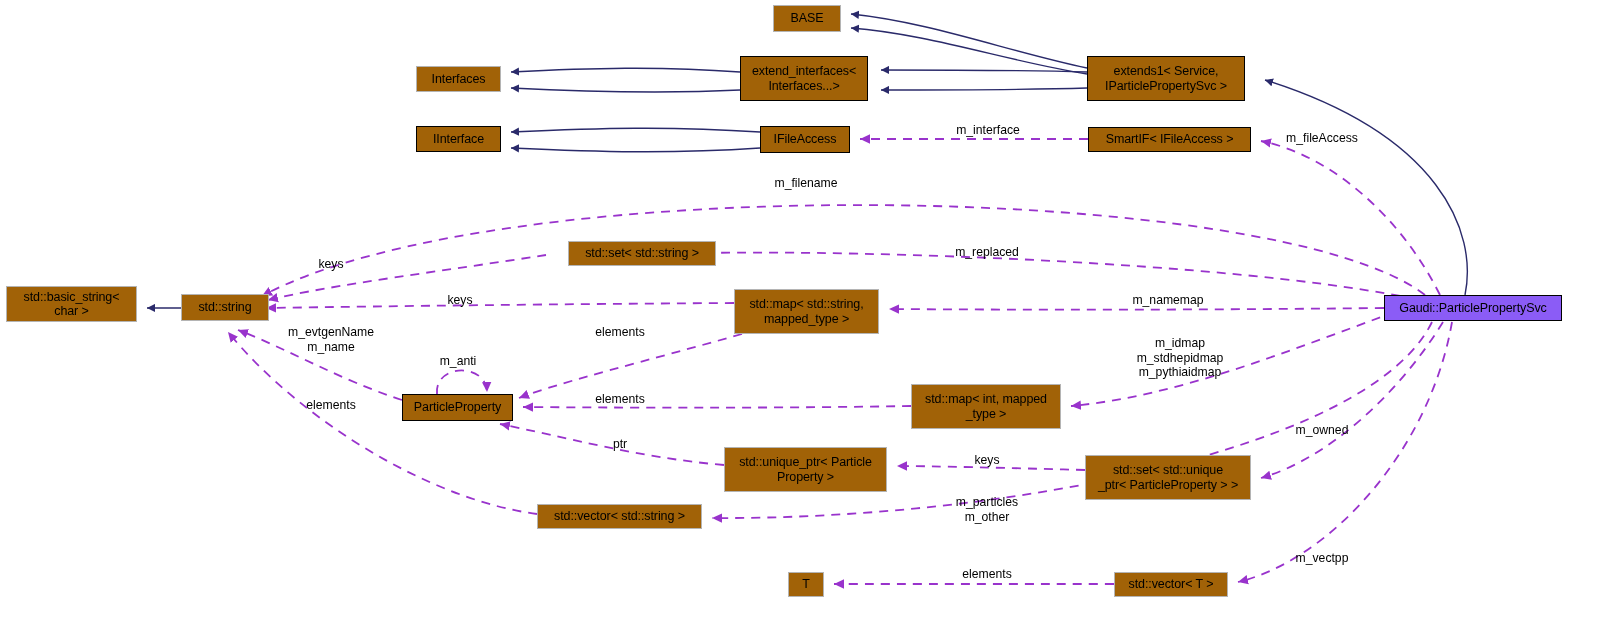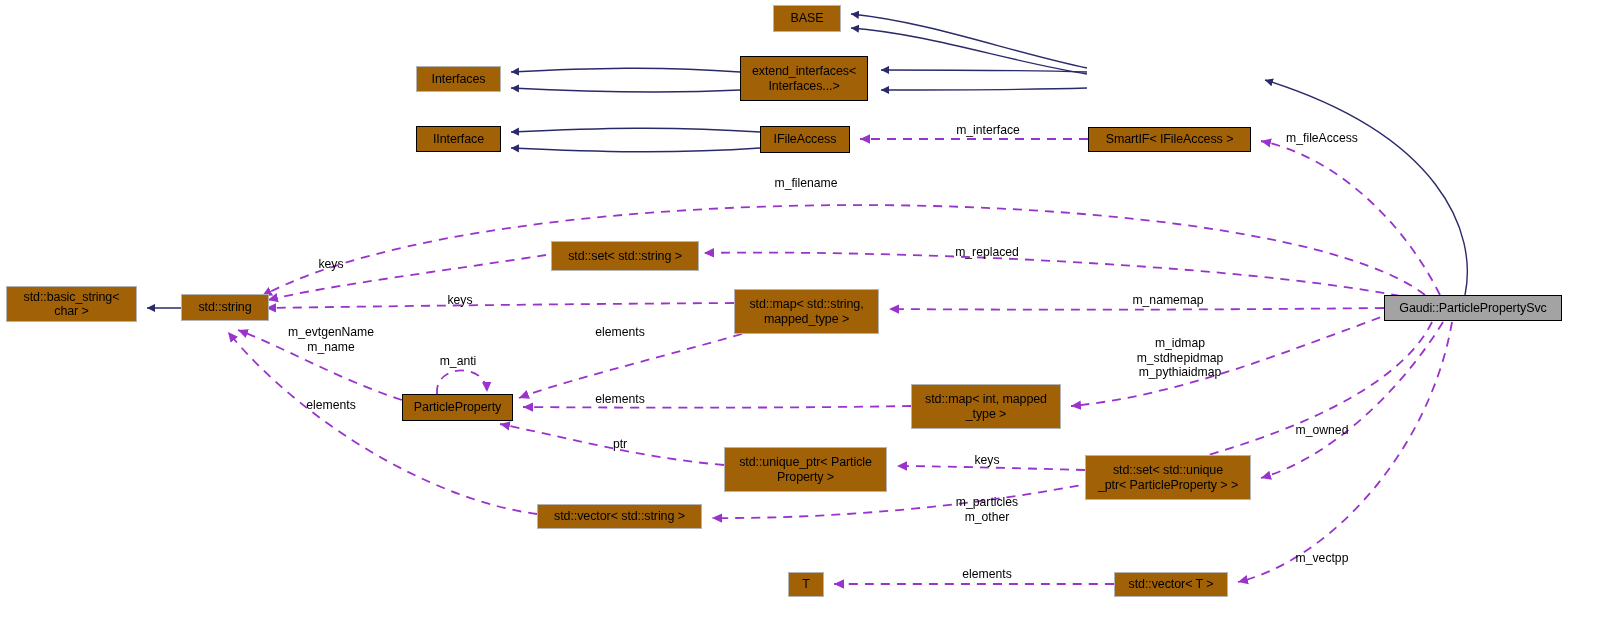--- a/index.html
+++ b/index.html
@@ -16,21 +16,21 @@
     justify-content:center;
     text-align:center;
     font-size:12.5px;
     line-height:14.5px;
     color:#000000;
     white-space:pre-line;
     letter-spacing:-0.1px;
   }
   .node.black{border:1px solid #000000;}
   .node.gray{border:1px solid #b4b4b4;}
-  .node.center{background:#a3a3a3;border:1px solid #000000;}
+  .node.center{background:#8b5cf6;border:1px solid #000000;}
   .elabel{
     position:absolute;
     font-size:12.2px;
     line-height:14.5px;
     color:#000000;
     white-space:pre-line;
     text-align:center;
     transform:translateX(-50%);
   }
 </style>
@@ -107,24 +107,26 @@
       <path d="M1114,584 C1010,584 910,584 834,584" marker-end="url(#use)"></path>
 
       <path d="M1452,322 C1430,450 1330,560 1238,582" marker-end="url(#use)"></path>
     </g>
   </svg>
 
   <div class="node gray" style="left:773px;top:5px;width:68px;height:27px;">BASE</div>
   <div class="node gray" style="left:416px;top:66px;width:85px;height:26px;">Interfaces</div>
   <div class="node black" style="left:740px;top:56px;width:128px;height:45px;">extend_interfaces&lt;
 Interfaces...&gt;</div>
+  <div class="node black" style="left:1087px;top:56px;width:158px;height:45px;">extends1&lt; Service,
+IParticlePropertySvc &gt;</div>
   <div class="node black" style="left:416px;top:126px;width:85px;height:26px;">IInterface</div>
   <div class="node black" style="left:760px;top:126px;width:90px;height:27px;">IFileAccess</div>
   <div class="node black" style="left:1088px;top:127px;width:163px;height:25px;">SmartIF&lt; IFileAccess &gt;</div>
-  <div class="node gray" style="left:551px;top:241px;width:148px;height:30px;text-align:right;">std::set&lt; std::string &gt;</div>
+  <div class="node gray" style="left:568px;top:241px;width:148px;height:25px;text-align:right;">std::set&lt; std::string &gt;</div>
   <div class="node gray" style="left:6px;top:286px;width:131px;height:36px;">std::basic_string&lt;
 char &gt;</div>
   <div class="node gray" style="left:181px;top:294px;width:88px;height:27px;">std::string</div>
   <div class="node gray" style="left:734px;top:289px;width:145px;height:45px;">std::map&lt; std::string,
 mapped_type &gt;</div>
   <div class="node center" style="left:1384px;top:295px;width:178px;height:26px;">Gaudi::ParticlePropertySvc</div>
   <div class="node black" style="left:402px;top:394px;width:111px;height:27px;">ParticleProperty</div>
   <div class="node gray" style="left:911px;top:384px;width:150px;height:45px;">std::map&lt; int, mapped
 _type &gt;</div>
   <div class="node gray" style="left:724px;top:447px;width:163px;height:45px;">std::unique_ptr&lt; Particle

